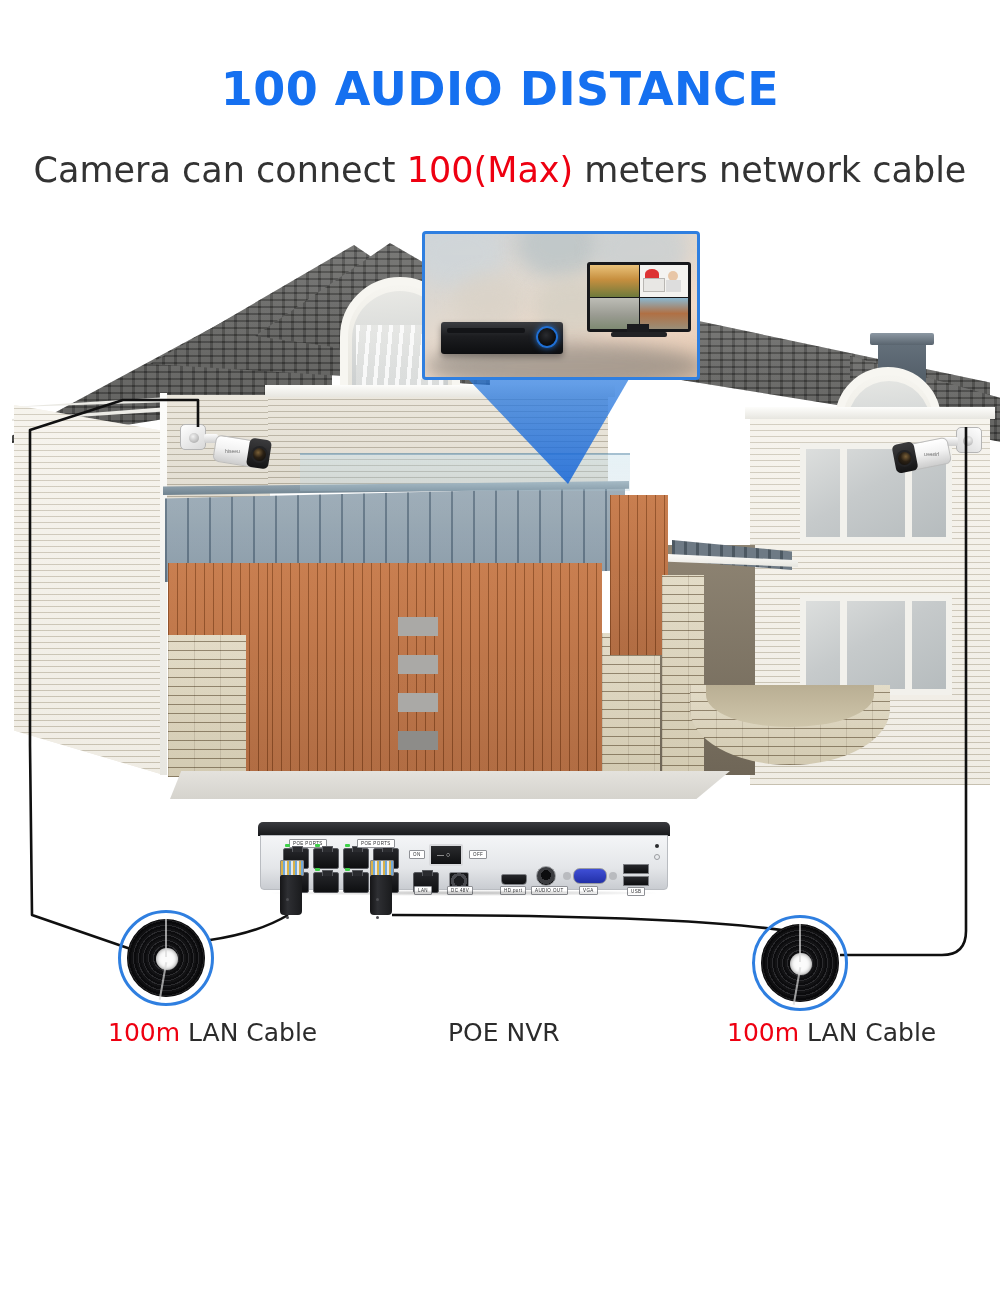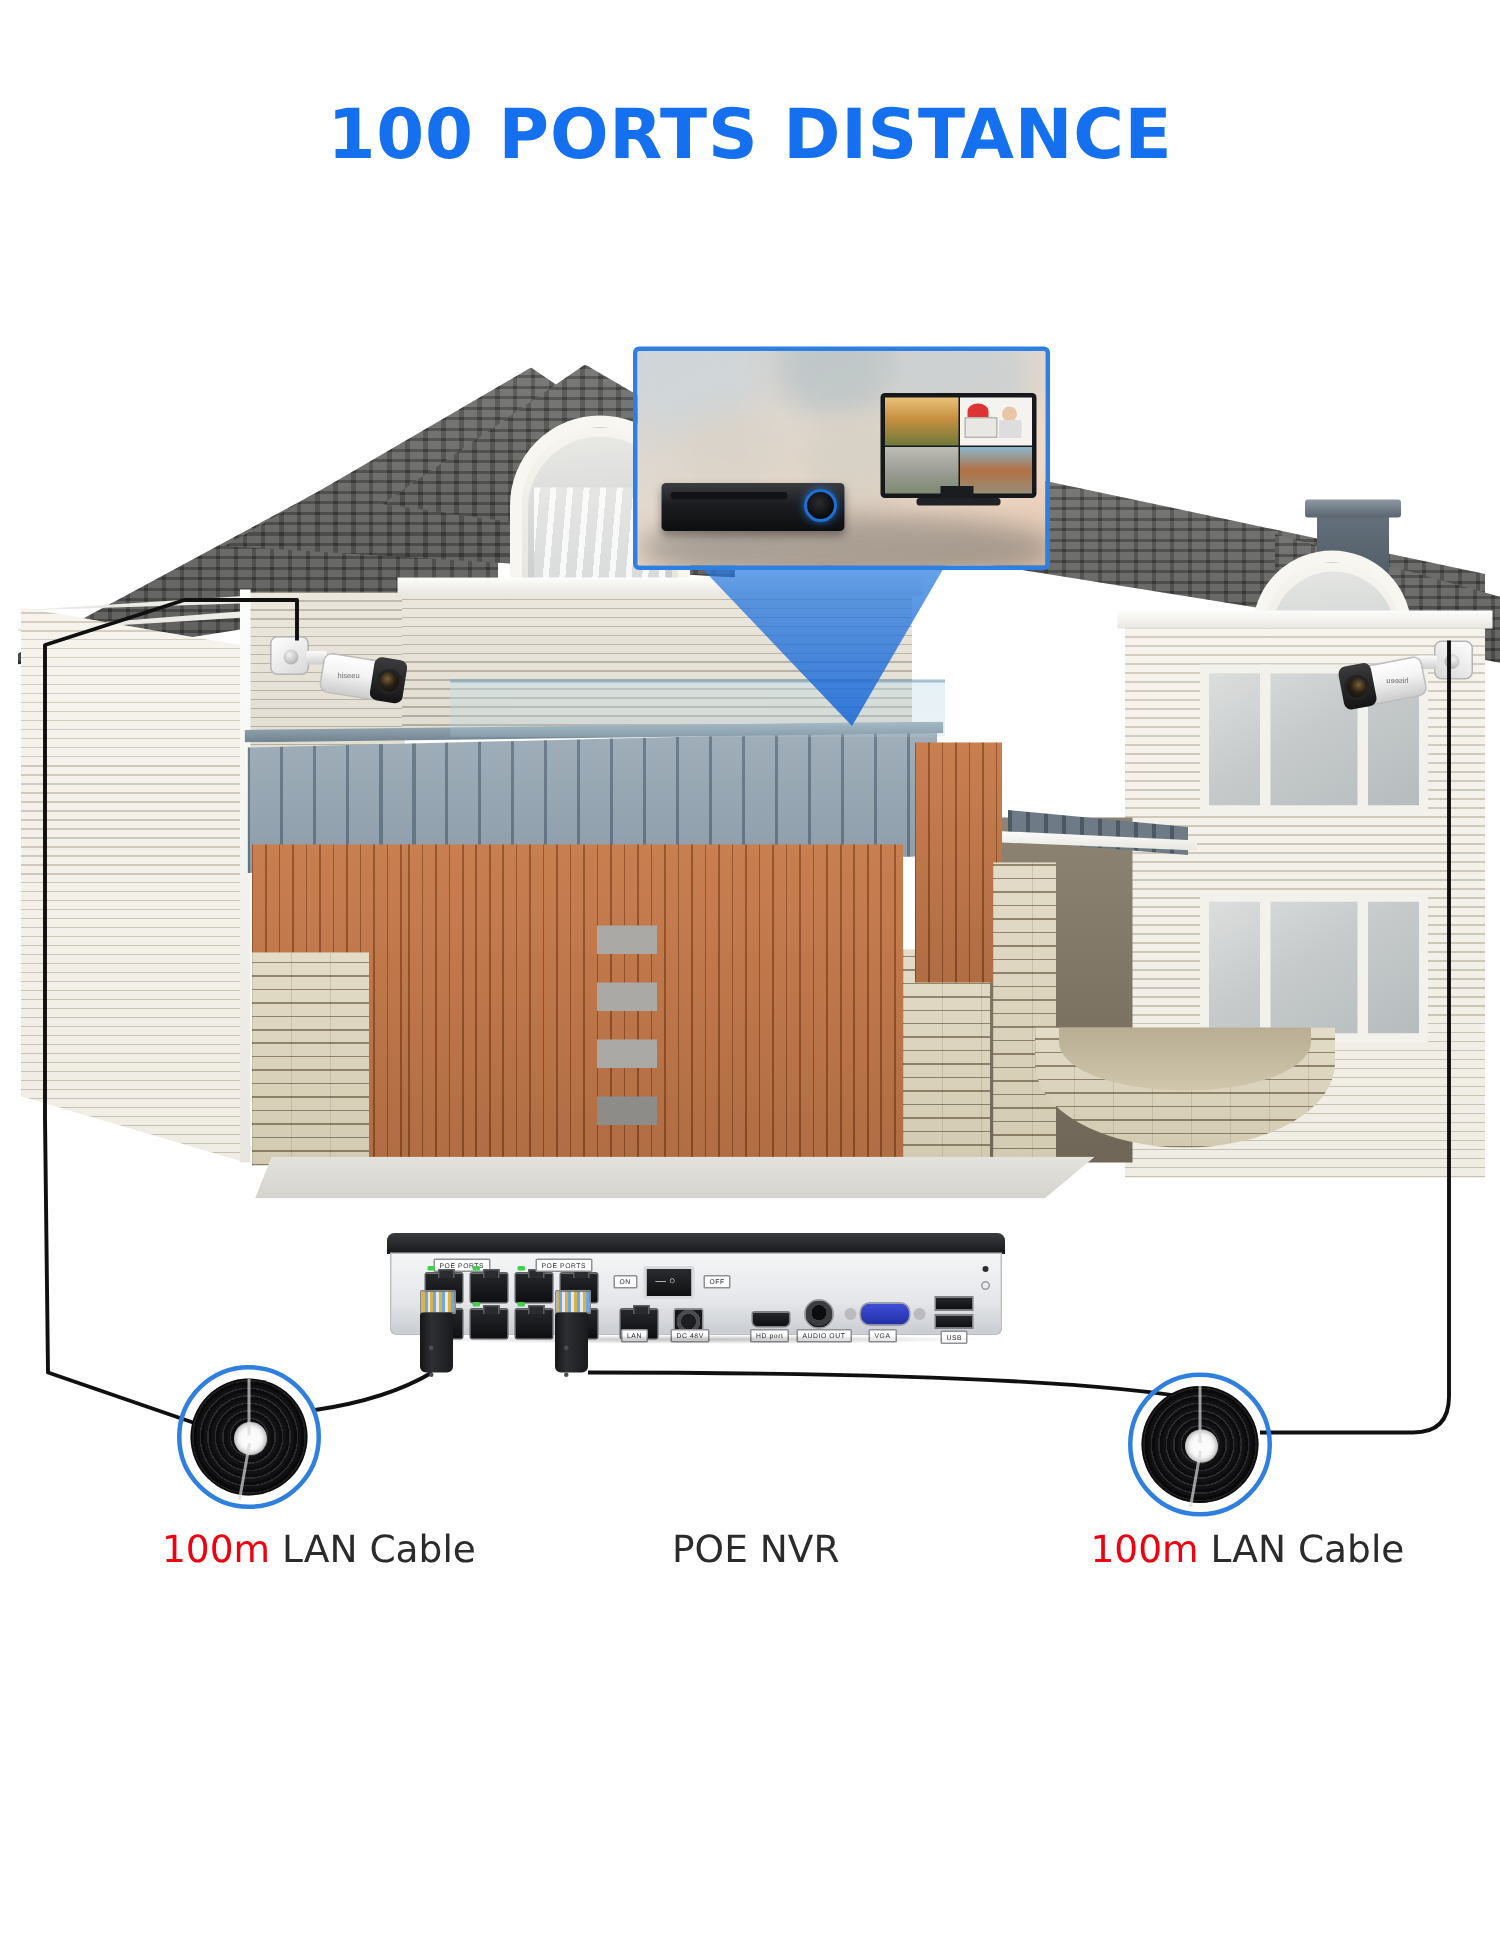--- a/index.html
+++ b/index.html
@@ -296,22 +296,25 @@
   }
   .cam .logo {
     position:absolute; font-size:5px; color:#6d6d6d; font-family:"Liberation Sans",sans-serif;
   }
 </style>
 </head>
 <body>
 
 <div id="page">
 
-  <div id="headline">100 PORTS DISTANCE</div>
-
+  <div id="headline">100 AUDIO DISTANCE</div>
+
+  <div id="subhead">
+    <span>Camera can connect </span><span class="hl">100(Max)</span><span> meters network cable</span>
+  </div>
 
   <div id="scene">
 
     <div class="shingle" style="position:absolute;left:12px;top:48px;width:320px;height:180px;
                 clip-path:polygon(100% 0%, 100% 72%, 0% 100%, 0% 96%);"></div>
 
     <div class="shingle" style="position:absolute;left:150px;top:30px;width:340px;height:175px;
                 clip-path:polygon(60% 0%, 100% 53%, 100% 80%, 0% 68%);"></div>
 
     <div class="trim" style="position:absolute;left:12px;top:172px;width:180px;height:20px;

